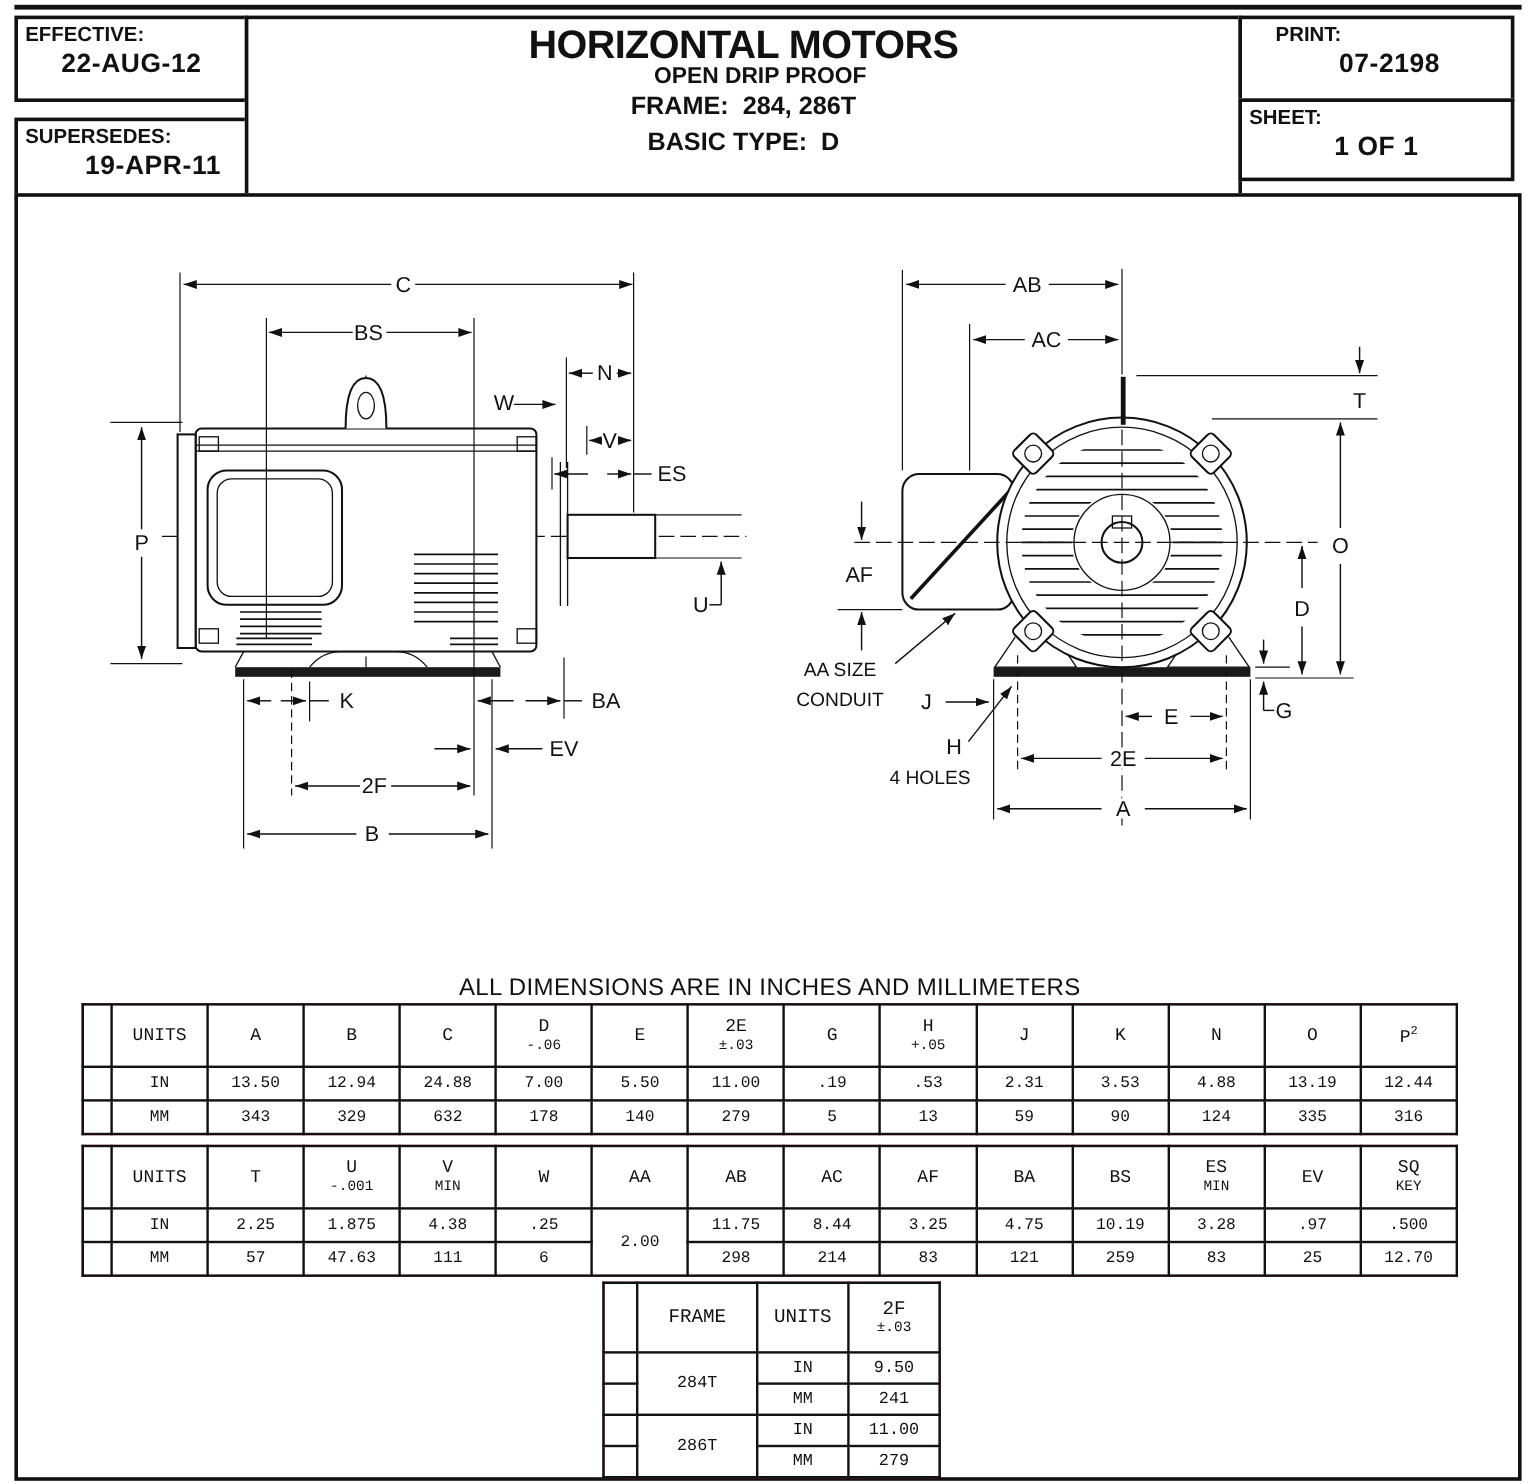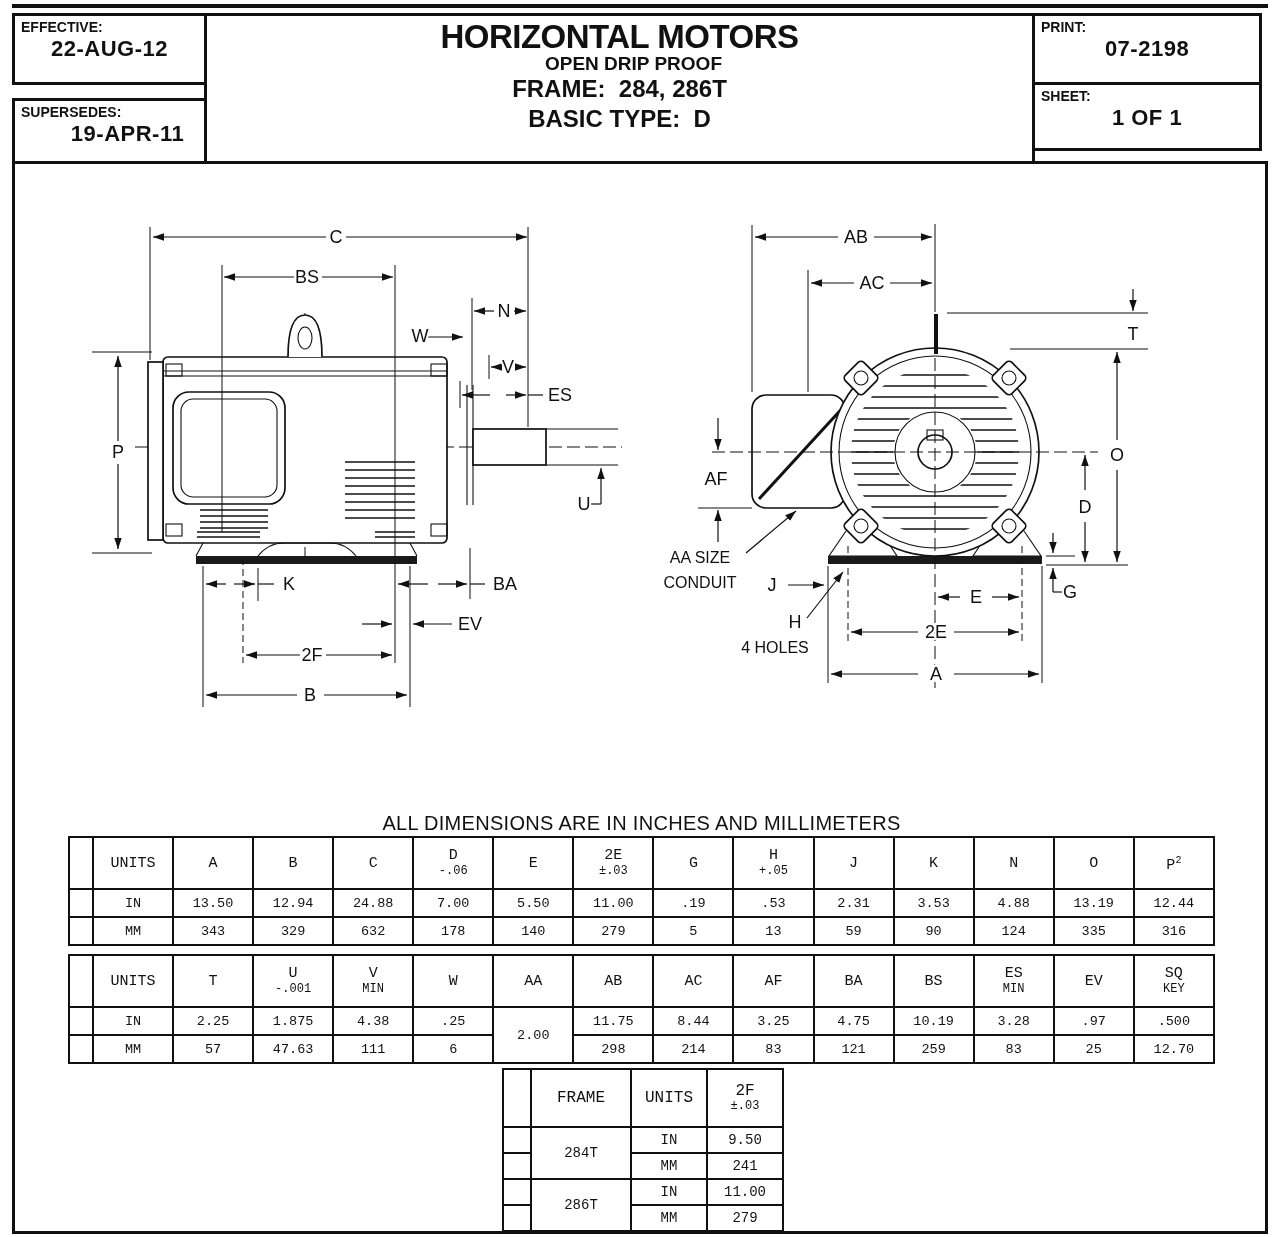--- a/index.html
+++ b/index.html
@@ -1,24 +1,24 @@
 <!DOCTYPE html>
 <html><head>
 <meta charset="utf-8">
 <style>
   html,body{margin:0;padding:0;background:#e8e8e8;}
   .sheet{position:relative;width:1280px;height:1237px;background:#ffffff;
          font-family:"Liberation Sans",sans-serif;color:#111;overflow:hidden;}
   .abs{position:absolute;}
   .box{border:3px solid #111;background:#fff;box-sizing:border-box;}
-  .hdr-lbl{font-size:14px;font-weight:bold;padding:3px 0 0 6px;}
+  .hdr-lbl{font-size:17px;font-weight:bold;padding:3px 0 0 6px;}
   .hdr-val{font-size:22px;font-weight:bold;text-align:center;margin-top:1px;letter-spacing:.5px;}
   .title-main{font-size:33px;font-weight:bold;text-align:center;line-height:34px;letter-spacing:-.5px;}
   .title-sub{font-size:19px;font-weight:bold;text-align:center;line-height:20px;padding-left:28px;}
-  .title-line{font-size:24px;font-weight:bold;text-align:center;line-height:30px;white-space:pre;}
+  .title-line{font-size:21px;font-weight:bold;text-align:center;line-height:30px;white-space:pre;}
   .note{font-size:20px;text-align:center;letter-spacing:.3px;}
   table{border-collapse:collapse;table-layout:fixed;background:#be185d;font-family:Liberation Mono, monospace;}
   th,td{border:2px solid #111;text-align:center;padding:0;font-weight:normal;background:#fff;}
   .dim-table{width:1147px;font-size:13.5px;}
   .dim-table thead th{height:50px;font-size:15px;}
   .dim-table tbody td{height:26px;}
   .dim-table th:nth-child(1){width:22px;}
   .dim-table th:nth-child(2){width:78px;}
   .frame-table{width:282px;font-size:14px;}
   .frame-table thead th{height:56px;font-size:16px;}
@@ -60,21 +60,21 @@
     <div class="hdr-val">19-APR-11</div>
   </div>
 
   <div class="abs box" style="left:204px;top:13px;width:831px;height:158px;padding-top:4px;">
     <div class="title-main">HORIZONTAL MOTORS</div>
     <div class="title-sub">OPEN DRIP PROOF</div>
     <div class="title-line">FRAME:  284, 286T</div>
     <div class="title-line">BASIC TYPE:  D</div>
   </div>
 
-  <div class="abs box" style="left:1032px;top:13px;width:230px;height:72px;">
+  <div class="abs box" style="left:1032px;top:13px;width:230px;height:72px;padding-left:22px;">
     <div class="hdr-lbl">PRINT:</div>
     <div class="hdr-val">07-2198</div>
   </div>
   <div class="abs box" style="left:1032px;top:82px;width:230px;height:69px;">
     <div class="hdr-lbl">SHEET:</div>
     <div class="hdr-val">1  OF  1</div>
   </div>
 
   <div class="abs box" style="left:12px;top:161px;width:1256px;height:1073px;"></div>
 

